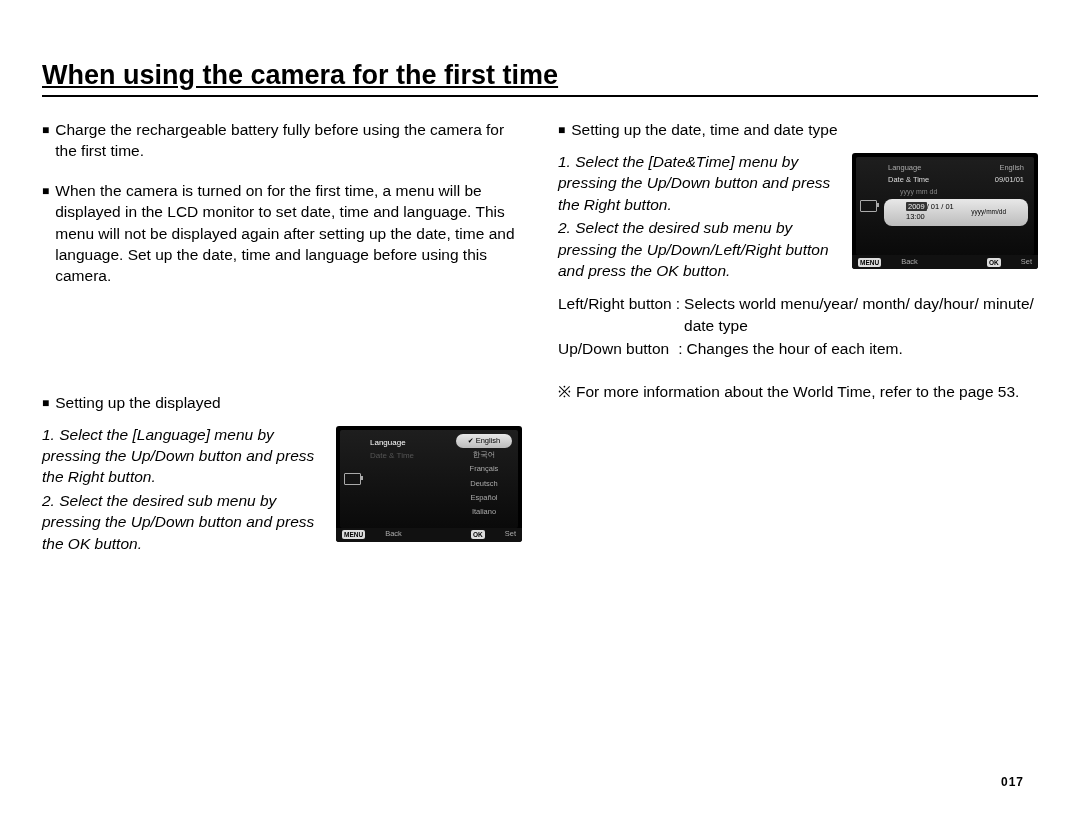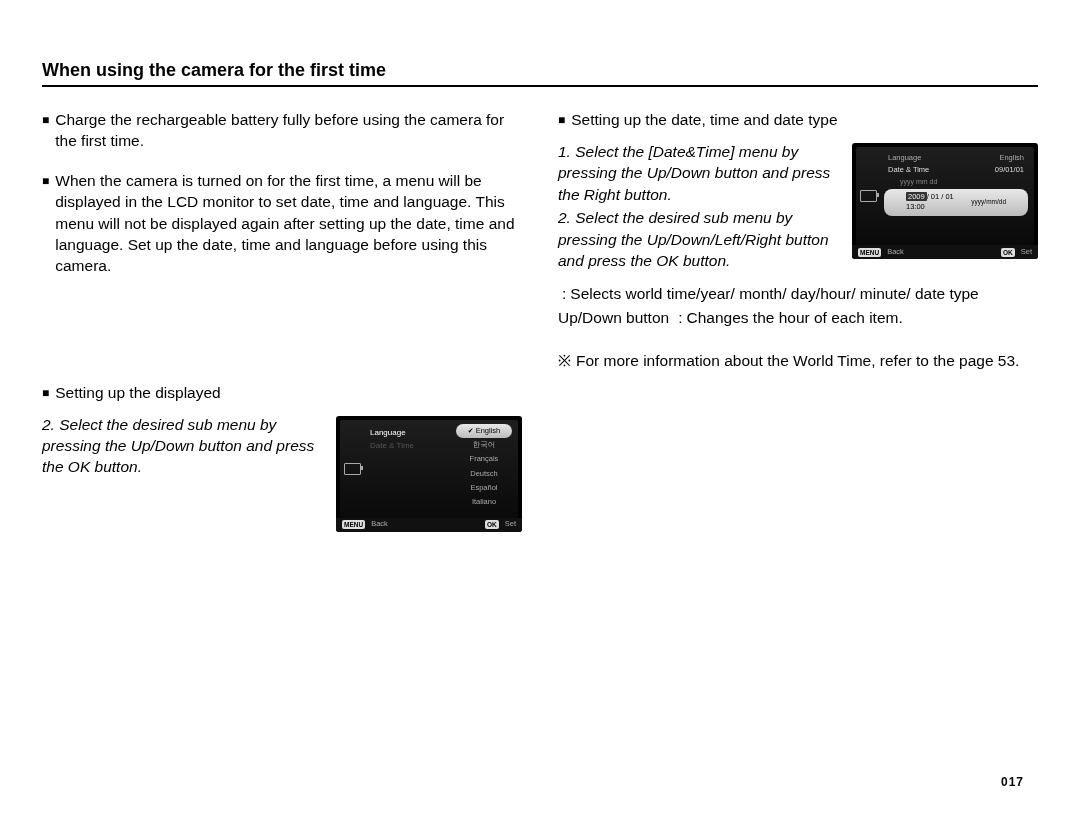--- a/index.html
+++ b/index.html
@@ -7,24 +7,25 @@
     width:1080px;
     height:815px;
     font-family:Arial,"Helvetica Neue",Helvetica,sans-serif;
     color:#000;
     position:relative;
   }
   .page{
     padding:60px 42px 0 42px;
   }
   h1{
-    font-size:18px;
+    font-size:27px;
     font-weight:bold;
     margin:0 0 4px 0;
     letter-spacing:0px;
+    text-decoration:underline;
   }
   .rule{
     border-top:2px solid #000;
     margin:0 0 22px 0;
   }
   .cols{
     display:flex;
     gap:30px;
   }
   .col{
@@ -97,21 +98,21 @@
   .lcd-list .opt.sel{
     background:linear-gradient(#e8e8e8,#bcbcbc);
     color:#000;border-radius:7px;
   }
   .lcd-list .opt.sel .chk{font-size:7px;margin-right:2px;}
   .lcd-bottom{
     position:absolute;left:0;right:0;bottom:0;height:14px;
     background:#111;
     display:flex;align-items:center;
     font-size:7.5px;color:#aaa;
-    padding:0 6px;gap:6px;
+    padding:0 6px;gap:20px;
   }
   .btn-tag{
     background:#ddd;color:#000;font-weight:bold;
     border-radius:2px;padding:0 2px;font-size:6.5px;
     display:inline-block;line-height:9px;
   }
   .lcd-date-box{
     position:absolute;left:28px;right:6px;top:36px;
     background:linear-gradient(#e8e8e8,#bcbcbc);
     border-radius:8px;
@@ -163,20 +164,21 @@
         <span>When the camera is turned on for the first time, a menu will be displayed in the LCD monitor to set date, time and language. This menu will not be displayed again after setting up the date, time and language. Set up the date, time and language before using this camera.</span>
       </div>
 
       <div class="b-item sub-h">
         <span class="sq">■</span>
         <span>Setting up the displayed</span>
       </div>
 
       <div class="steps-wrap">
         <div class="steps">
+          <p class="step">1. Select the [Language] menu by pressing the Up/Down button and press the Right button.</p>
           <p class="step">2. Select the desired sub menu by pressing the Up/Down button and press the OK button.</p>
         </div>
 
         <div class="lcd">
           <div class="lcd-inner">
             <div class="lcd-batt"></div>
             <div class="lcd-menu">
               <div class="lcd-row sel">
                 <span>Language</span>
               </div>
@@ -241,22 +243,23 @@
             <span>Back</span>
             <span style="flex:1"></span>
             <span class="btn-tag">OK</span>
             <span>Set</span>
           </div>
         </div>
       </div>
 
       <div class="defs">
         <div class="def">
+          <span class="def-label">Left/Right button</span>
           <span class="def-sep">:</span>
-          <span class="def-val">Selects world time/year/ month/ day/hour/ minute/ date type</span>
+          <span class="def-val">Selects world menu/year/ month/ day/hour/ minute/ date type</span>
         </div>
         <div class="def">
           <span class="def-label">Up/Down button</span>
           <span class="def-sep" style="padding-left:9px;">:</span>
           <span class="def-val">Changes the hour of each item.</span>
         </div>
       </div>
 
       <div class="note">
         <span class="note-sym">※</span>

